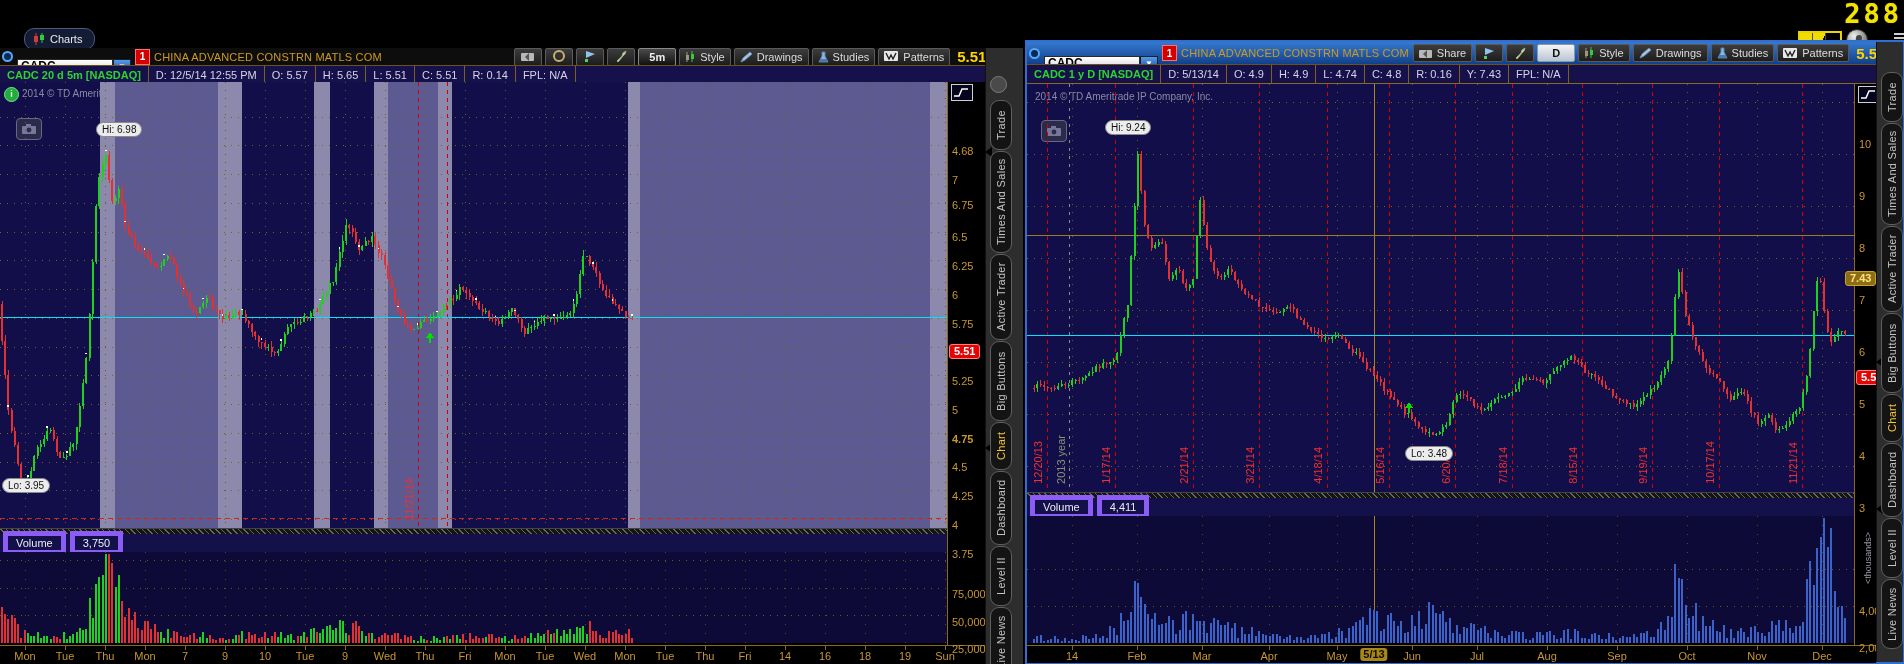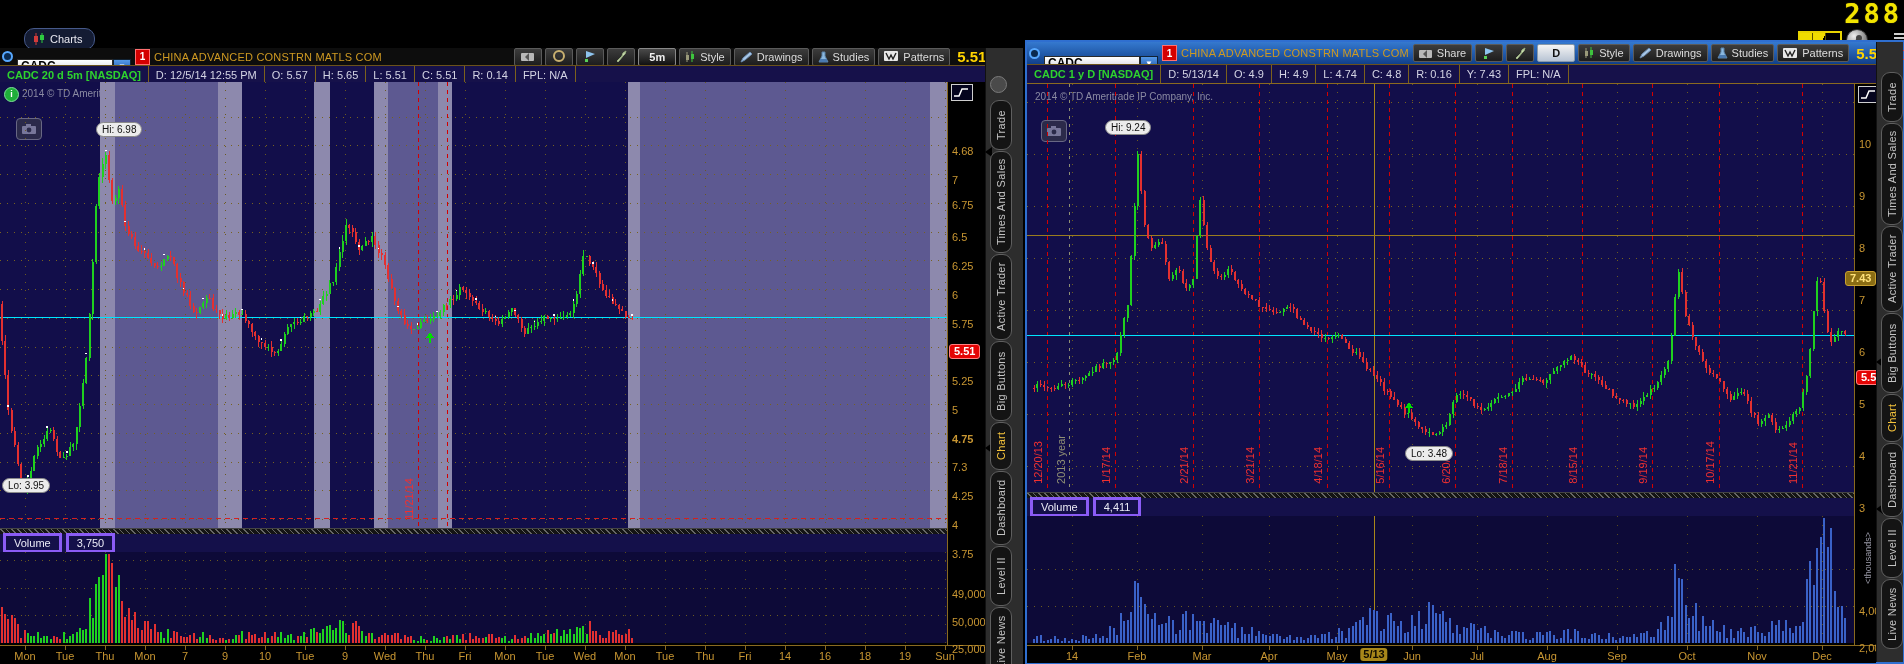--- a/index.html
+++ b/index.html
@@ -52,21 +52,21 @@
   #win-left .info-row{top:17px;height:17px;}
   #win-right .info-row{top:22px;height:18px;}
   .info-box{display:flex;align-items:center;padding:0 7px;border-right:1px solid #7c611c;white-space:nowrap;}
   .info-box.green{color:#2ed32e;font-weight:bold;}
 
   .pane{position:absolute;background:#120e4a;overflow:hidden;}
   .vol-pane{position:absolute;background:#0d0a38;overflow:hidden;}
   .hatch{position:absolute;background:repeating-linear-gradient(45deg,#666 0 1px,#141414 1px 4px);border-top:1px solid #444;}
   .vol-row{position:absolute;background:#14104a;display:flex;align-items:center;gap:4px;padding-left:3px;
     border-bottom:1px solid #3a3a5a;}
-  .vol-box{height:14px;line-height:14px;border:3px solid #8b5cf6;color:#eaeaf6;font-size:11px;padding:0 8px;}
+  .vol-box{height:14px;line-height:14px;border:5px solid #8b5cf6;color:#eaeaf6;font-size:11px;padding:0 8px;}
 
   .axis-col{position:absolute;background:#000;border-left:1px solid #8a6a20;}
   .axis-label{position:absolute;left:4px;color:#c89632;font-size:11px;white-space:nowrap;}
   .axis-badge{position:absolute;left:1px;font-size:11px;font-weight:bold;border-radius:3px;padding:0 4px;line-height:13px;}
   .badge-red{background:#e40404;color:#fff;border:1px solid #ff8080;}
   .badge-olive{background:#8a6d14;color:#ffe27a;border:1px solid #c8a030;}
   .corner-icon{position:absolute;left:3px;width:20px;height:15px;background:#05051e;border:1px solid #cfcfcf;}
   .thousands{position:absolute;color:#9a9aa8;font-size:9px;writing-mode:vertical-rl;transform:rotate(180deg);}
 
   .time-axis{position:absolute;left:0;background:#000;border-top:1px solid #8a6a20;}
@@ -987,26 +987,26 @@
     <div class="axis-label" style="top: 63px;">4.68</div>
         <div class="axis-label" style="top: 91.75px;">7</div>
         <div class="axis-label" style="top: 117px;">6.75</div>
         <div class="axis-label" style="top: 149.25px;">6.5</div>
         <div class="axis-label" style="top: 178px;">6.25</div>
         <div class="axis-label" style="top: 206.75px;">6</div>
         <div class="axis-label" style="top: 235.5px;">5.75</div>
         <div class="axis-label" style="top: 293px;">5.25</div>
         <div class="axis-label" style="top: 321.75px;">5</div>
         <div class="axis-label" style="top: 350.5px; font-weight: bold;">4.75</div>
-        <div class="axis-label" style="top: 379.25px;">7.3</div>
+        <div class="axis-label" style="top: 379.25px;">4.5</div>
         <div class="axis-label" style="top: 408px;">4.25</div>
         <div class="axis-label" style="top: 436.75px;">4</div>
         <div class="axis-label" style="top: 465.5px;">3.75</div>
         <div class="axis-badge badge-red" style="top: 262.1px;">5.51</div>
-        <div class="axis-label" style="top: 506px;">49,000</div>
+        <div class="axis-label" style="top: 506px;">75,000</div>
         <div class="axis-label" style="top: 534px;">50,000</div>
         <div class="axis-label" style="top: 561px;">25,000</div>
       </div>
     <div class="strip" style="left:985px;top:0;width:37px;height:616px;">
       <div class="strip-circle" style="top:28px;"></div>
       <div class="notch" style="top:99px;"></div>
       <div class="notch" style="top:395px;"></div>
     <div class="vtab" style="top: 52px; height: 48px;">Trade</div>
         <div class="vtab" style="top: 103px; height: 100px;">Times And Sales</div>
         <div class="vtab" style="top: 206px; height: 84px;">Active Trader</div>

